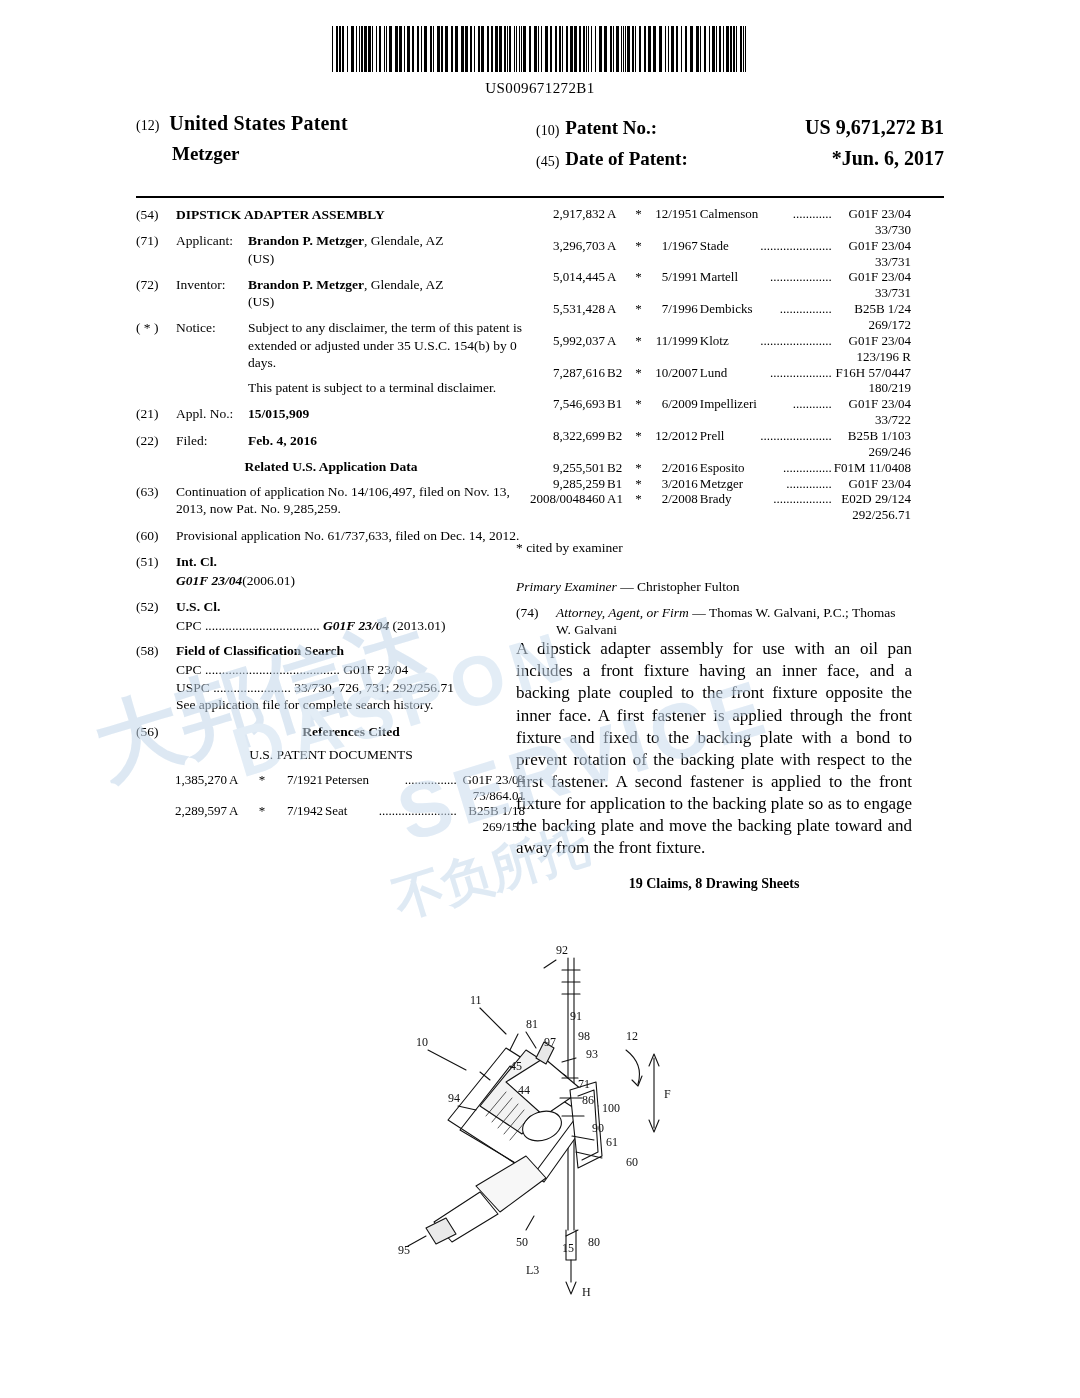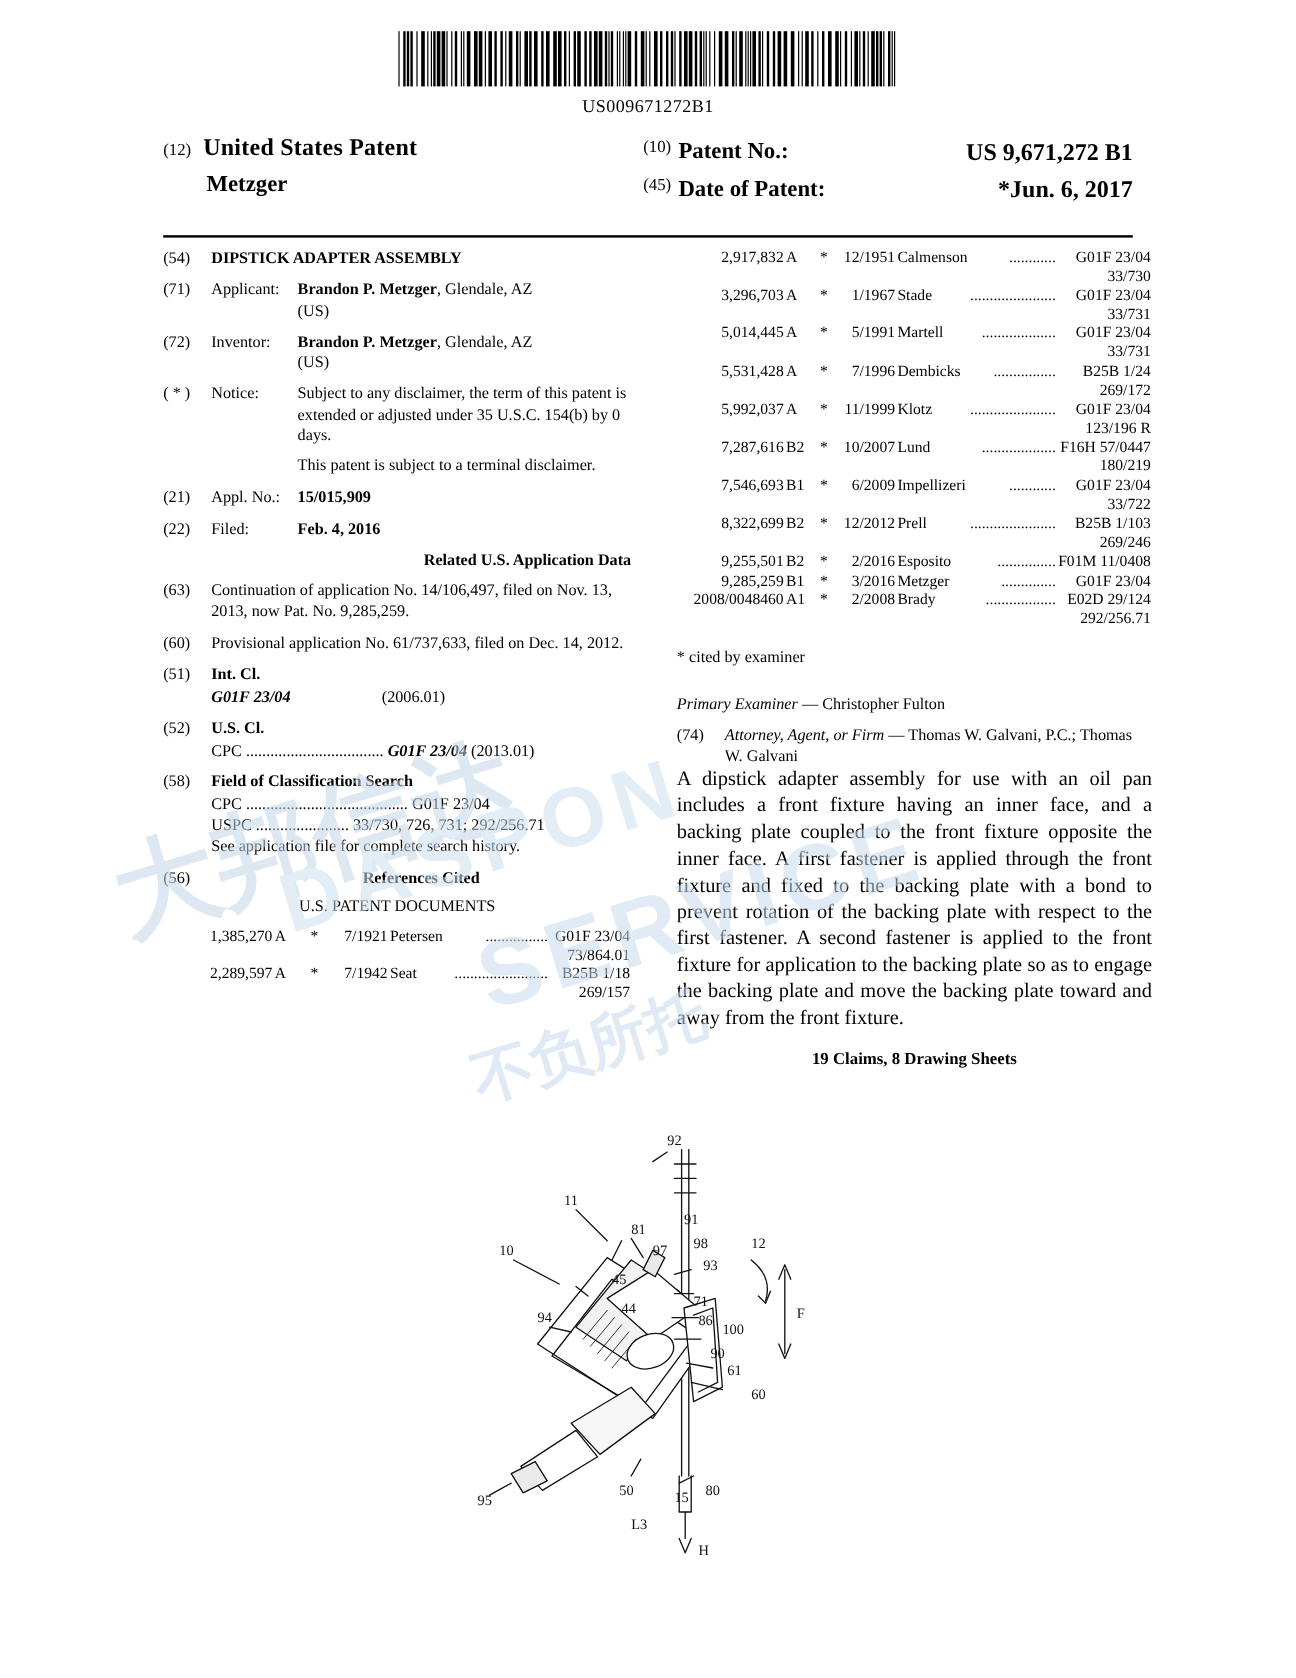--- a/index.html
+++ b/index.html
@@ -69,21 +69,21 @@
   }
   #inventor-surname {
     font-size: 19px;
     font-weight: bold;
     margin-left: 36px;
     margin-top: 8px;
     display: block;
   }
   .mh-row {
     display: flex;
-    align-items: flex-start;
+    align-items: flex-end;
     margin-bottom: 8px;
   }
   .mh-row .lbl {
     font-size: 19px;
     font-weight: bold;
     margin-left: 6px;
   }
   .mh-row .val {
     font-size: 20px;
     font-weight: bold;
@@ -104,21 +104,21 @@
     position: absolute;
     top: 206px;
     left: 136px;
     width: 390px;
     font-size: 13.5px;
     line-height: 1.28;
   }
   #col-right {
     position: absolute;
     top: 206px;
-    left: 564px;
+    left: 516px;
     width: 396px;
     font-size: 13.5px;
     line-height: 1.28;
   }
 
   .fld {
     display: flex;
     margin-bottom: 9px;
   }
   .fld .tag {
@@ -131,21 +131,21 @@
     flex: 0 0 72px;
     font-size: 13.5px;
   }
   .fld .body {
     flex: 1;
     font-size: 13.5px;
   }
   b.nm { font-weight: bold; }
 
   .centered-head {
-    text-align: right;
+    text-align: center;
     font-weight: bold;
     font-size: 13.5px;
     margin: 6px 0 8px 0;
   }
   .centered-sub {
     text-align: center;
     font-size: 13.5px;
     margin: 6px 0 8px 0;
   }
   .indent-body { margin-left: 40px; }
@@ -295,21 +295,21 @@
     <span class="tag">(60)</span>
     <span class="body">Provisional application No. 61/737,633, filed on Dec. 14, 2012.</span>
   </div>
 
   <div class="fld" style="margin-bottom:2px">
     <span class="tag">(51)</span>
     <span class="body bold">Int. Cl.</span>
   </div>
   <div class="indent-body" style="display:flex;margin-bottom:8px">
     <span class="bi">G01F 23/04</span>
-    <span style="margin-left:76px">(2006.01)</span>
+    <span style="">(2006.01)</span>
   </div>
 
   <div class="fld" style="margin-bottom:2px">
     <span class="tag">(52)</span>
     <span class="body bold">U.S. Cl.</span>
   </div>
   <div class="indent-body" style="margin-bottom:8px">
     <span>CPC</span>
     <span class="dotline">..................................</span>
     <span class="bi">G01F 23/04</span>

